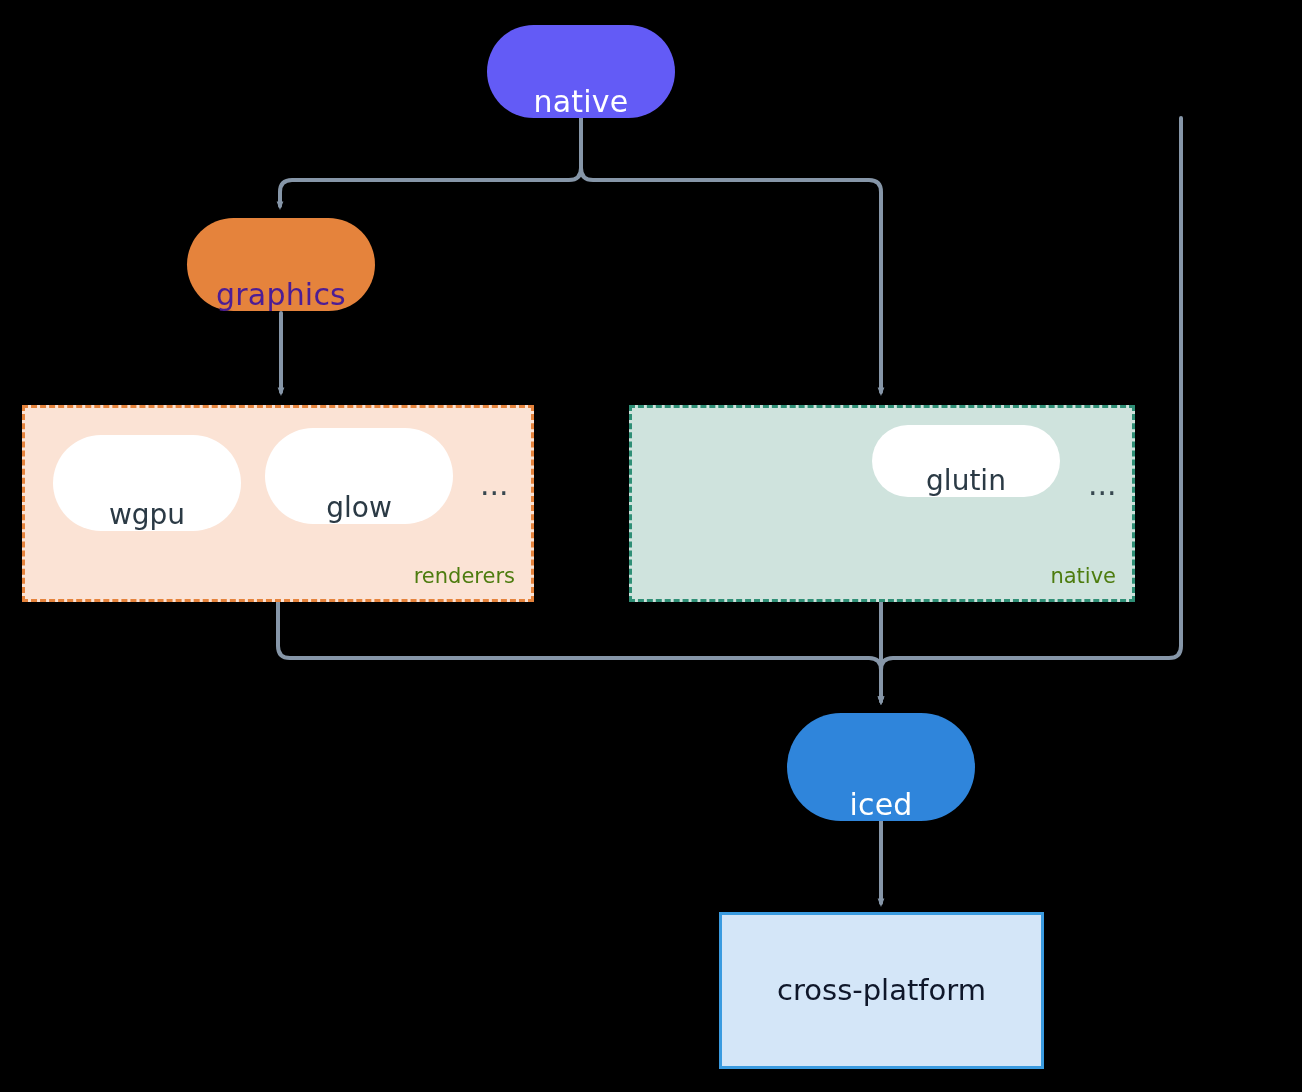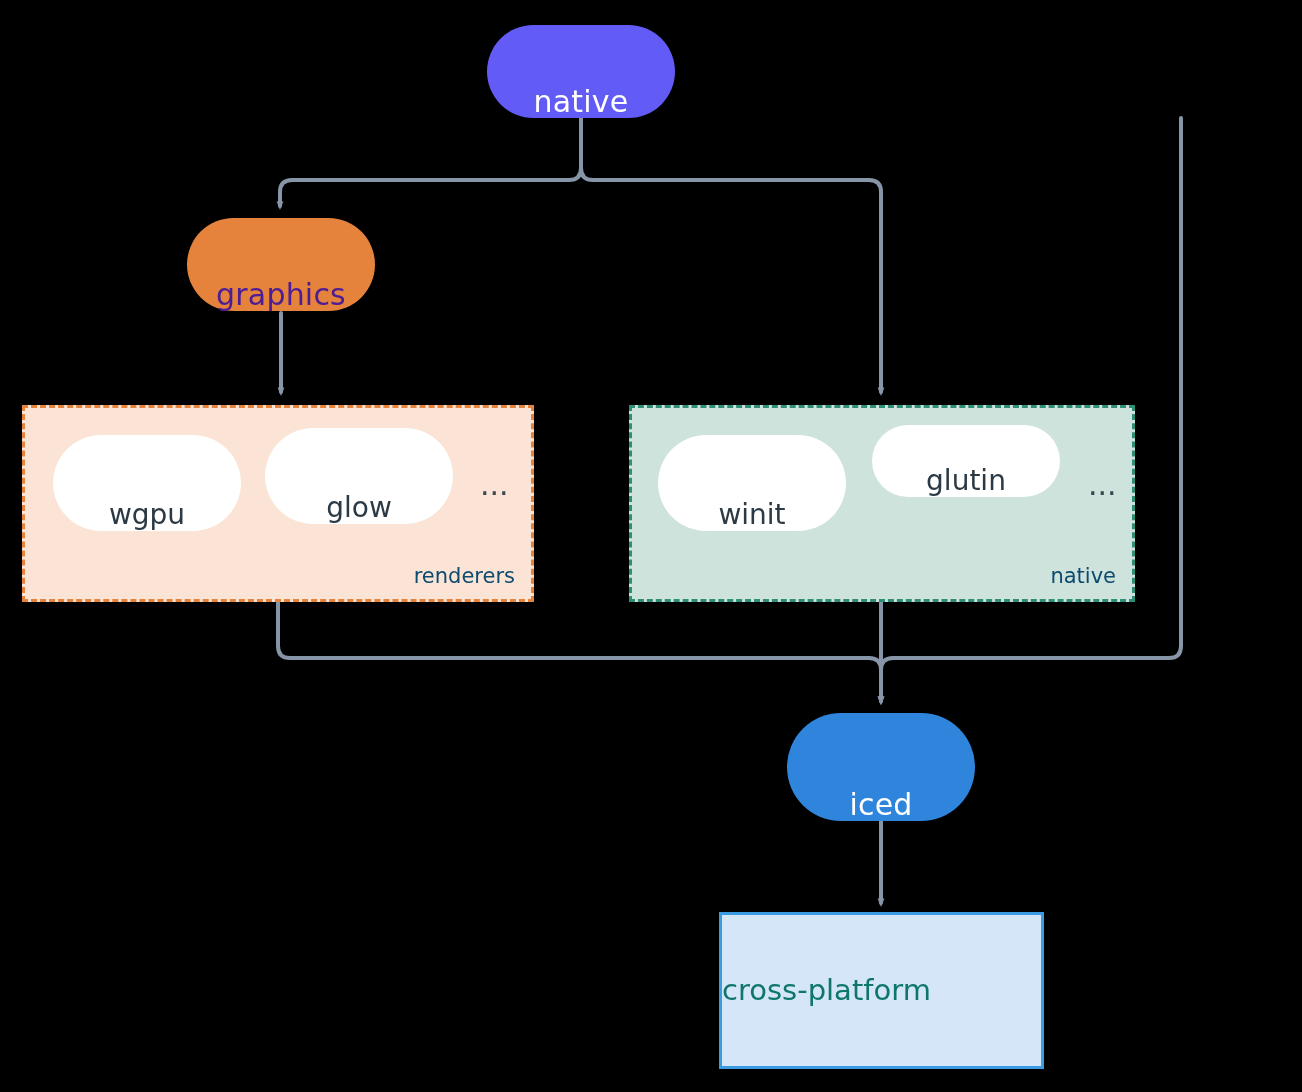--- a/index.html
+++ b/index.html
@@ -43,21 +43,21 @@
   }
   .group-box {
     position: absolute;
     box-sizing: border-box;
   }
   .group-label {
     position: absolute;
     right: 16px;
     bottom: 12px;
     font-size: 21px;
-    color: #0c4a6e;
+    color: #4d7c0f;
     line-height: 1;
   }
   .sub-pill {
     position: absolute;
     box-sizing: border-box;
     background: #ffffff;
     border-radius: 999px;
     display: flex;
     align-items: flex-end;
     justify-content: center;
@@ -67,26 +67,26 @@
   .ellipsis {
     position: absolute;
     color: #37474f;
     font-size: 30px;
     line-height: 1;
   }
   .app-box {
     position: absolute;
     box-sizing: border-box;
     display: flex;
-    align-items: flex-start;
+    align-items: center;
     justify-content: center;
     flex-direction: column;
     font-size: 29px;
     line-height: 1.42;
-    color: #0f766e;
+    color: #0f172a;
   }
 </style>
 </head>
 <body>
 
 <div id="diagram">
 
   <svg class="edges" viewBox="0 0 1302 1092" xmlns="http://www.w3.org/2000/svg">
     <defs>
       <marker id="arrowhead" markerWidth="10" markerHeight="10" refX="5.2" refY="4" orient="auto" markerUnits="userSpaceOnUse">
@@ -123,23 +123,20 @@
       <span>wgpu</span>
     </div>
     <div class="sub-pill" style="left:240px; top:20px; width:188px; height:96px;">
       <span>glow</span>
     </div>
     <span class="ellipsis" style="left:455px; top:62px;">...</span>
     <span class="group-label">renderers</span>
   </div>
 
   <div class="group-box" style="left:629px; top:405px; width:506px; height:197px; background:#cfe3dd; border:3px dashed #2f8f76;">
-    <div class="sub-pill" style="left:26px; top:27px; width:188px; height:96px;">
-      <span>winit</span>
-    </div>
     <div class="sub-pill" style="left:240px; top:17px; width:188px; height:72px;">
       <span>glutin</span>
     </div>
     <span class="ellipsis" style="left:456px; top:62px;">...</span>
     <span class="group-label">native</span>
   </div>
 
   <div class="node pill" style="left:787px; top:713px; width:188px; height:108px; background:#2f85db; color:#ffffff;">
     <span class="pill-label">iced</span>
   </div>

